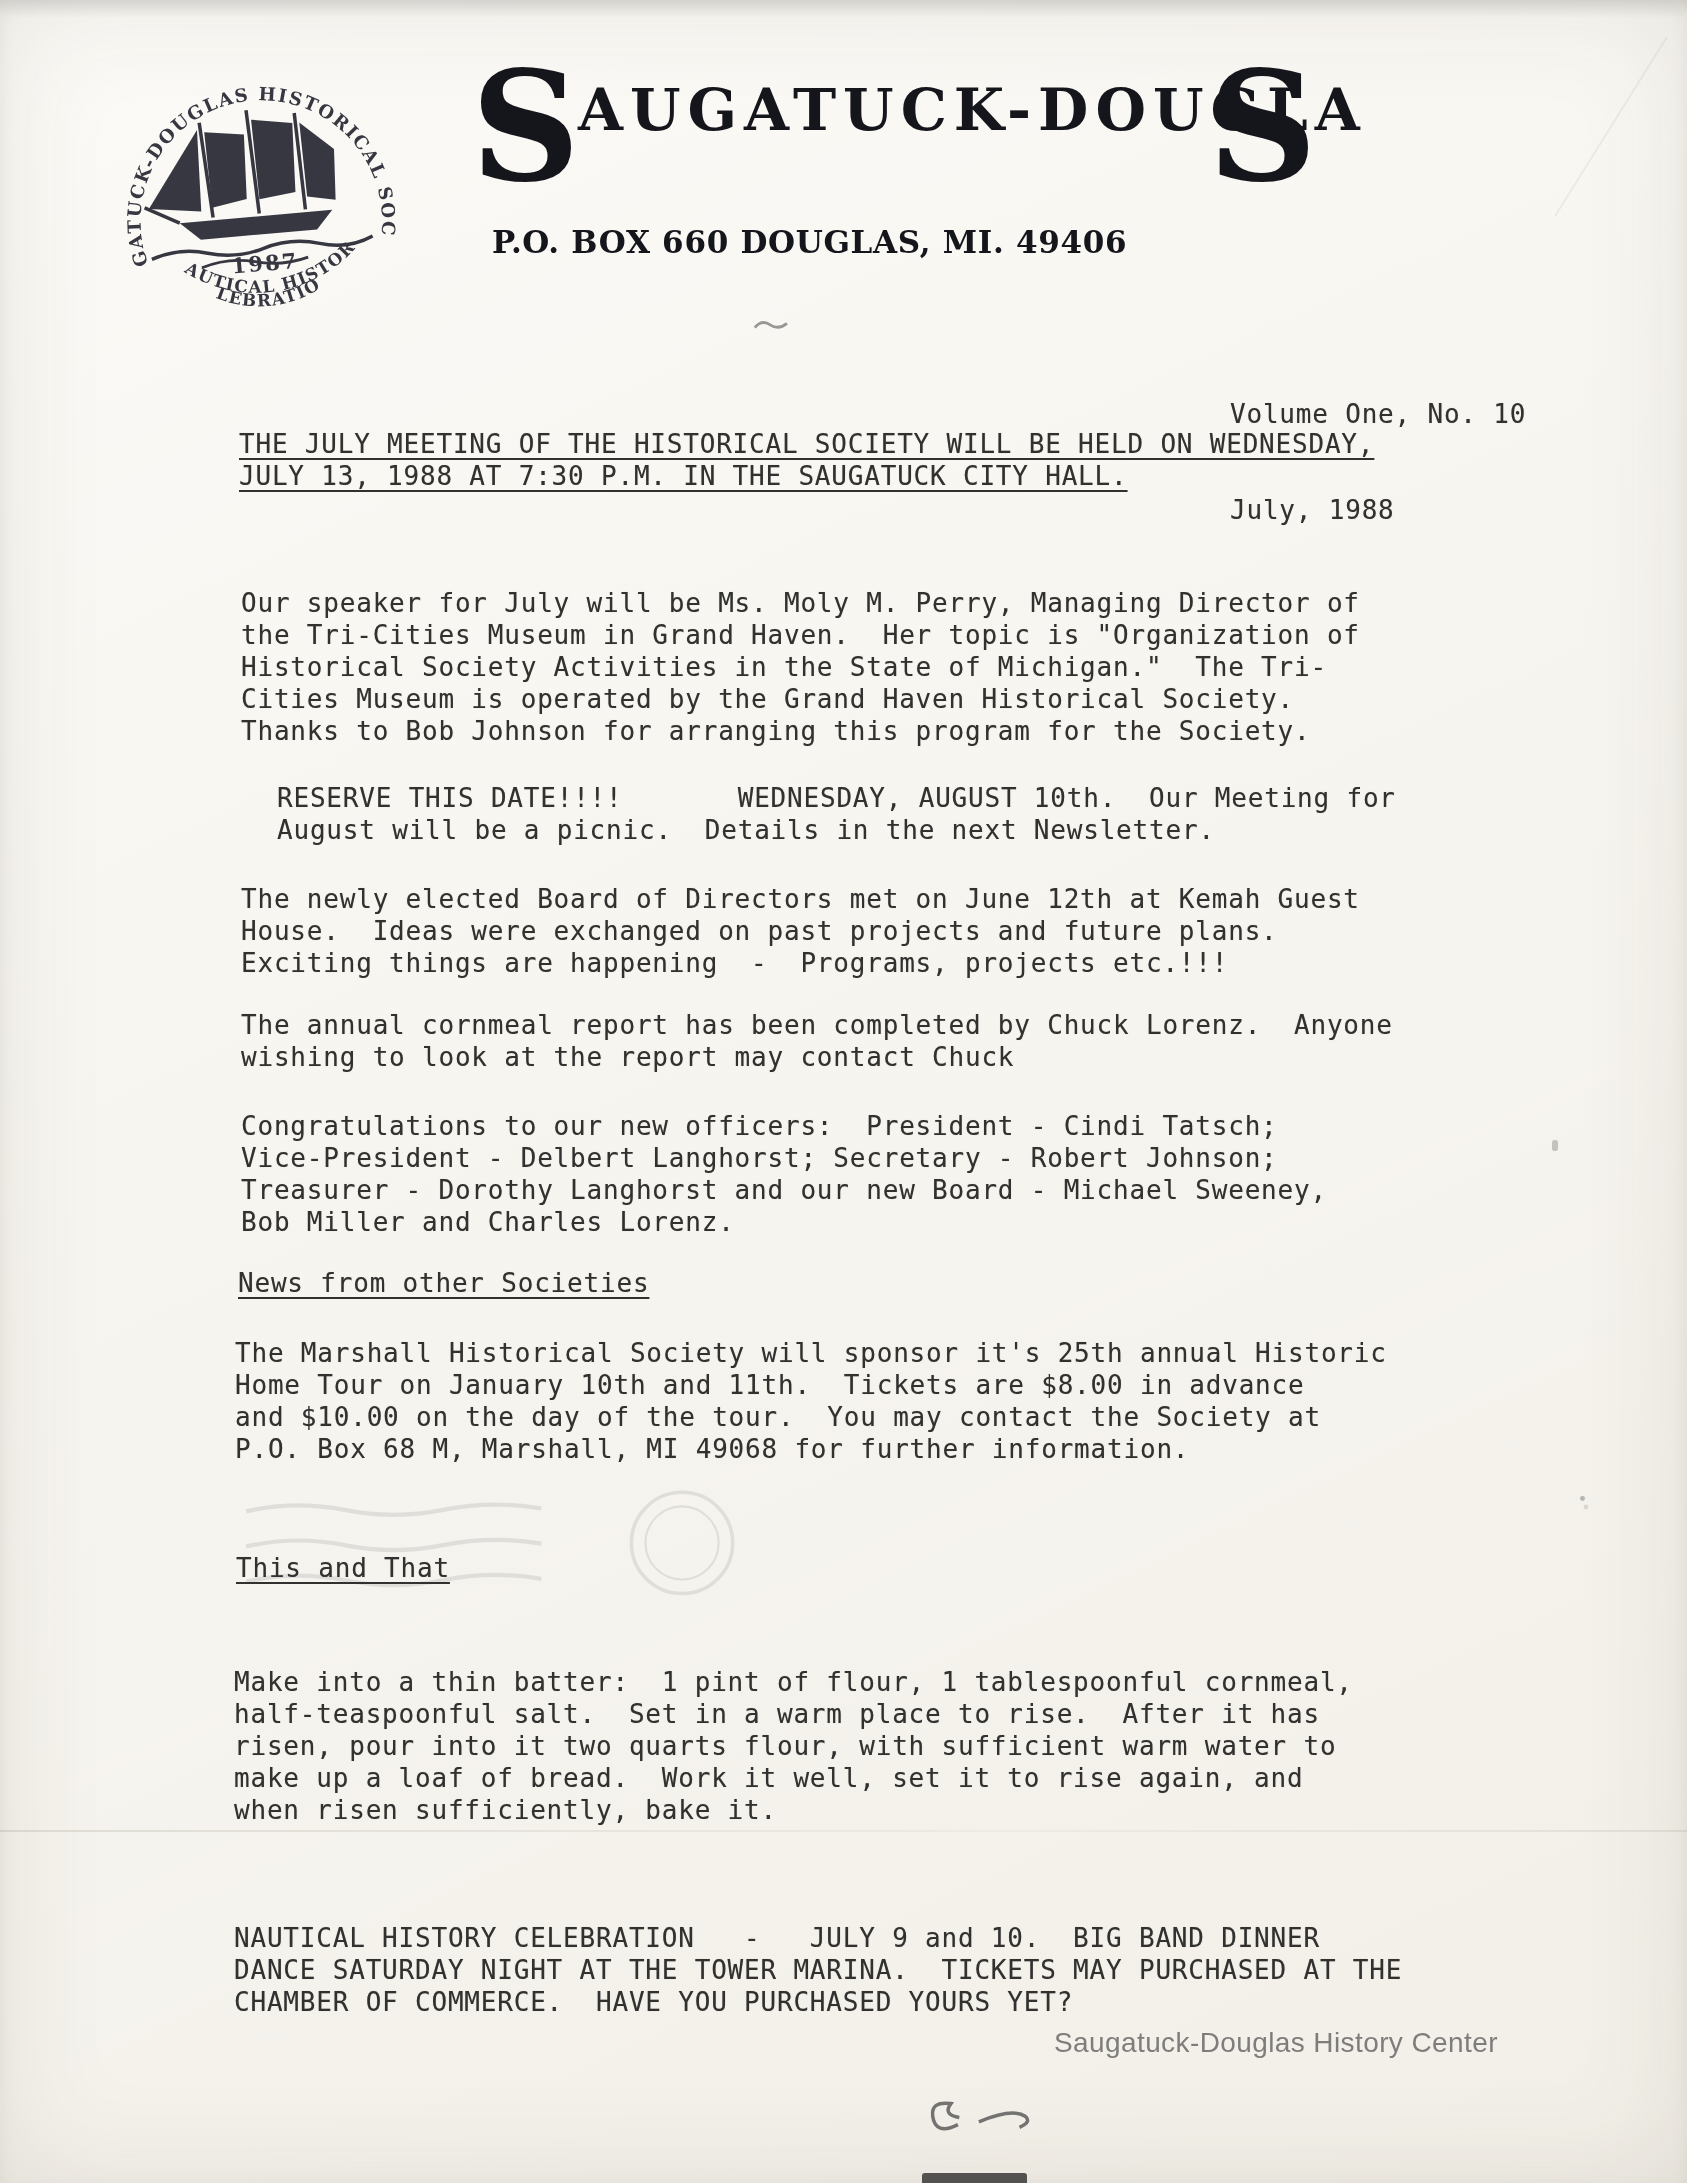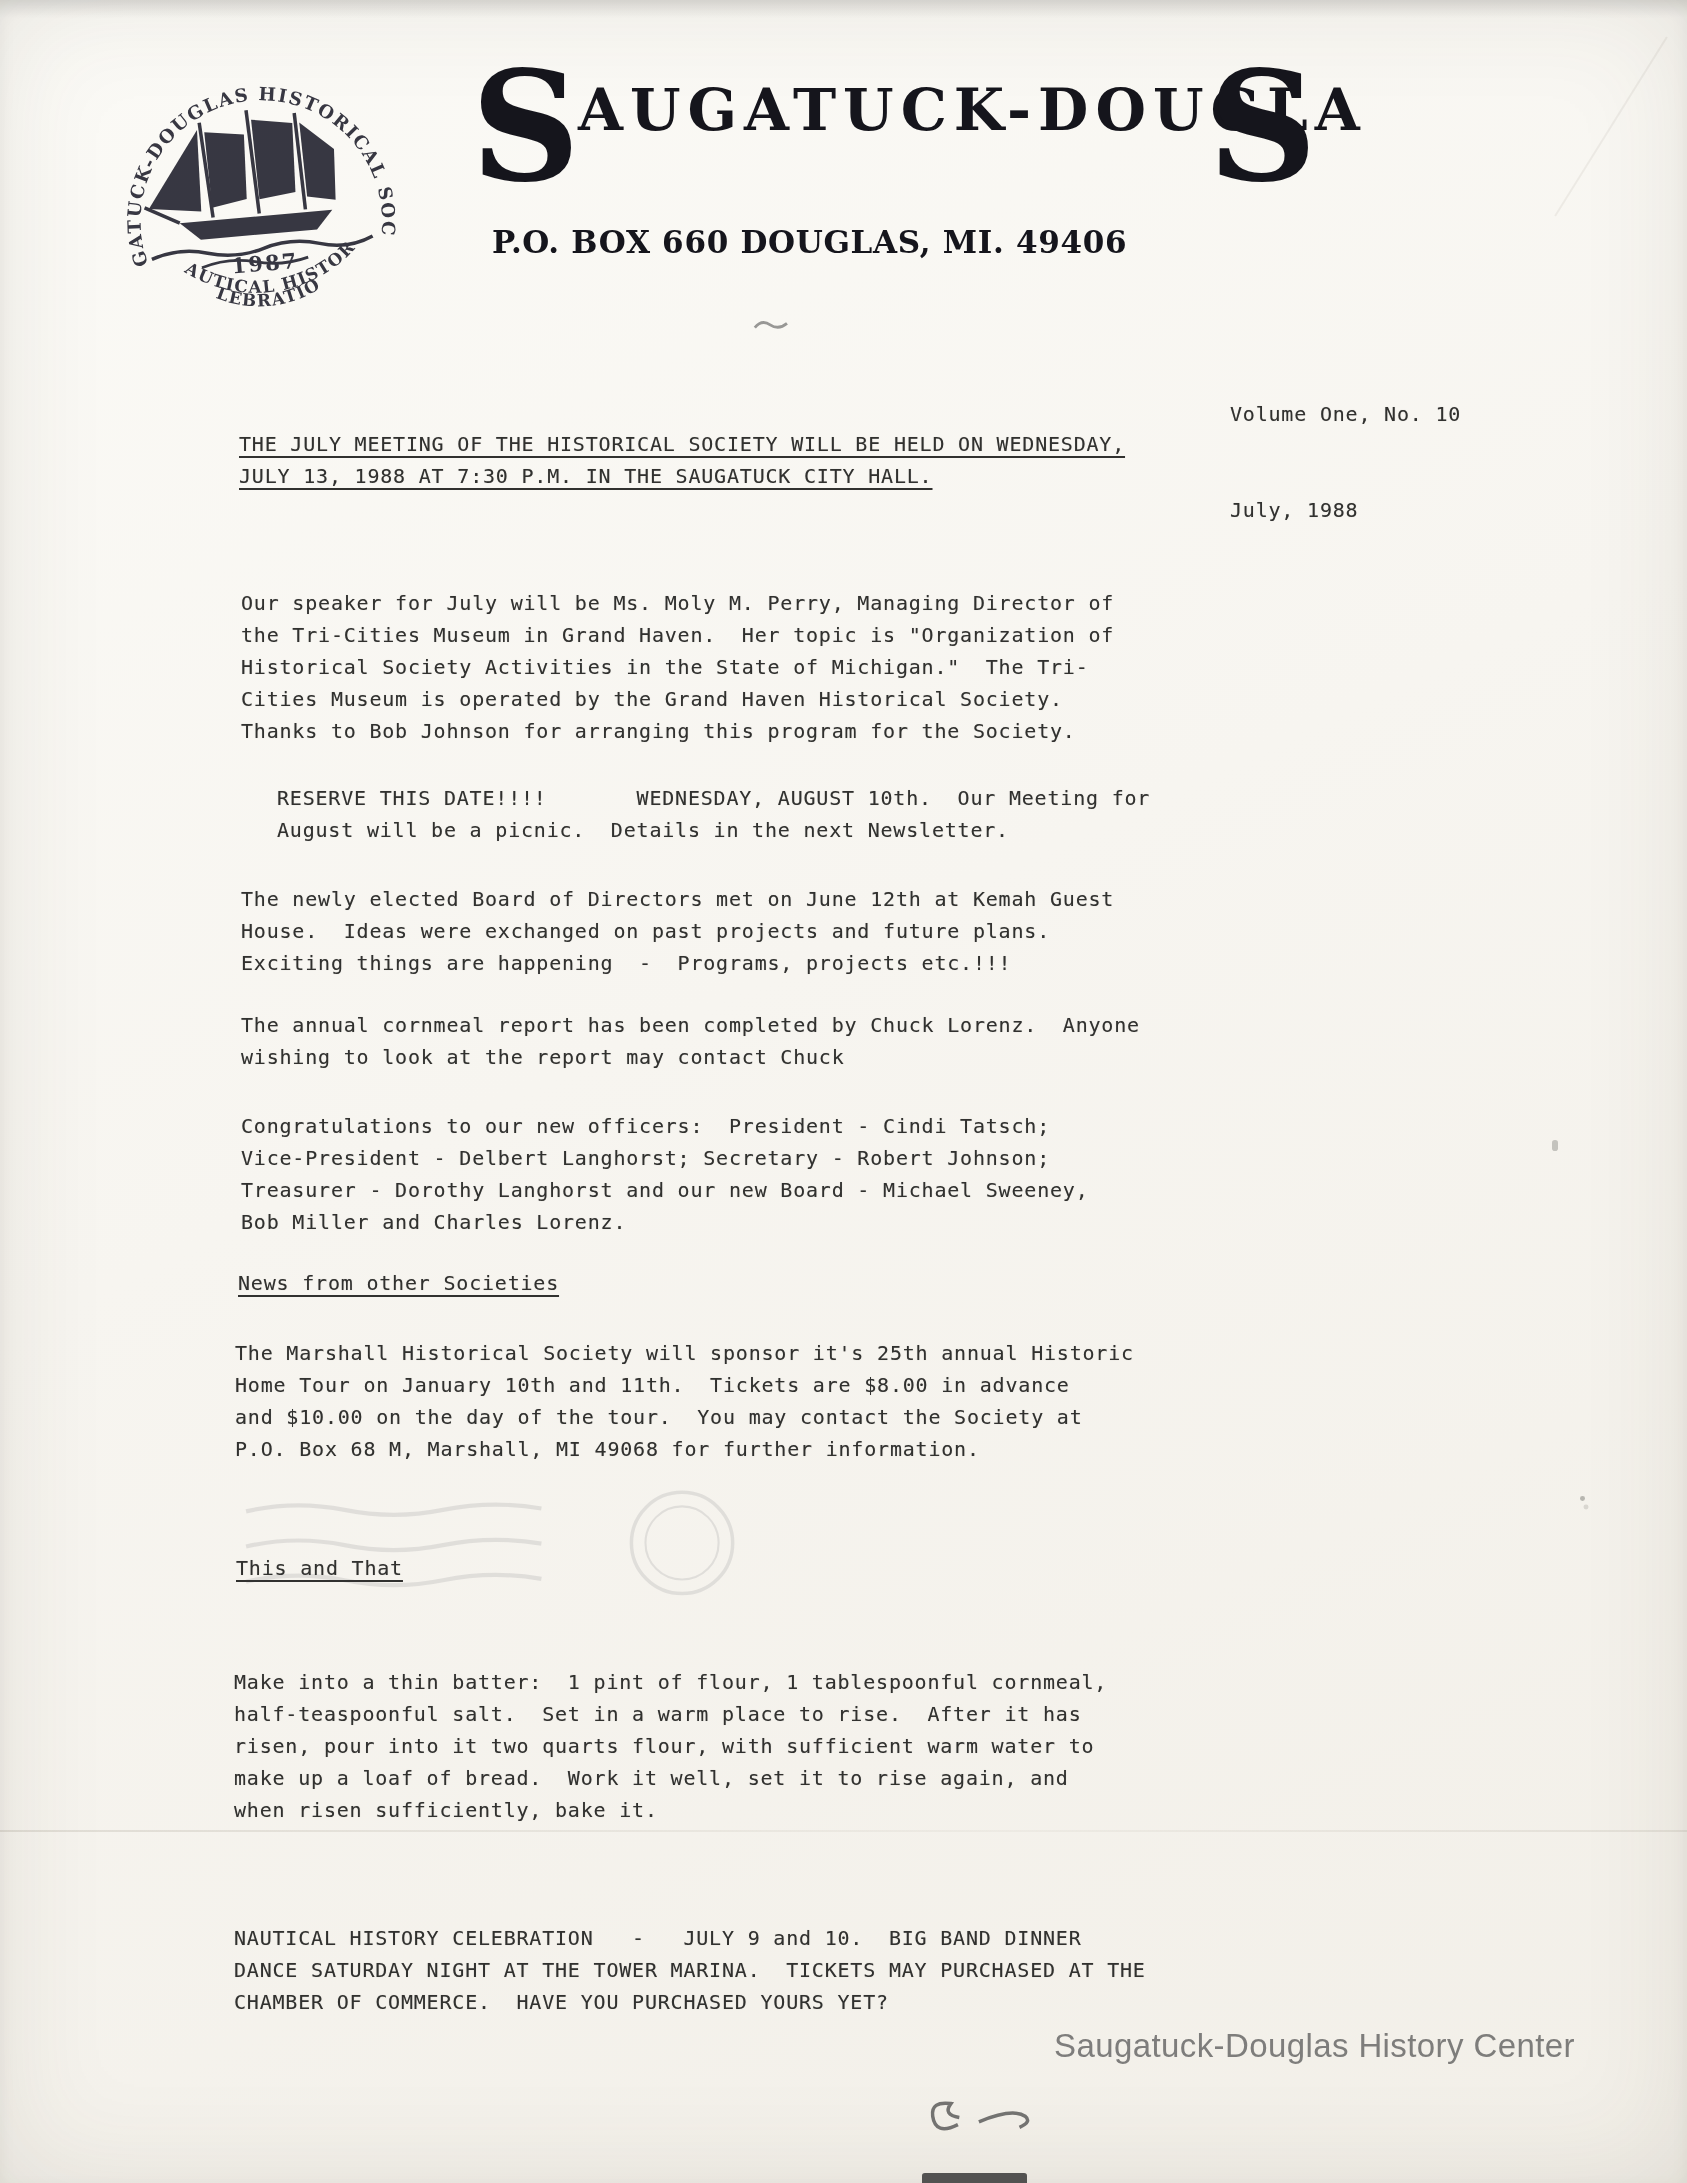--- a/index.html
+++ b/index.html
@@ -8,21 +8,21 @@
     background:#e9e7e1;
     font-family:"DejaVu Sans Mono",monospace;
   }
   .paper{
     position:absolute;left:0;top:0;width:1687px;height:2183px;
     background:linear-gradient(155deg,#fbfaf6 0%,#f7f5f0 45%,#f2efe8 100%);
     box-shadow:inset 0 0 112px rgba(70,60,40,0.10), inset 0 5.6px 17px rgba(0,0,0,0.06);
   }
   .mono{
     font-family:"DejaVu Sans Mono",monospace;
-    font-size:20px;line-height:32px;letter-spacing:0.8px;
+    font-size:26px;line-height:32px;letter-spacing:0.8px;
     color:#31312f;white-space:pre-wrap;
     text-shadow:0 0 0.7px rgba(45,45,45,0.35);
   }
   .block{position:absolute;}
   .u{text-decoration:underline;text-decoration-thickness:1.8px;text-underline-offset:4.9px;}
   
   .masthead{position:absolute;left:464px;top:42px;width:956px;height:239px;color:#15151c;}
   .bigS{
     position:absolute;font-family:"DejaVu Serif",serif;font-weight:bold;
     font-size:151px;line-height:1;color:#15151c;
@@ -44,21 +44,21 @@
   .stamp{position:absolute;left:105px;top:49px;width:309px;height:302px;transform:rotate(-5deg);opacity:0.9;}
   .stamp text{fill:#23232f;font-family:"DejaVu Serif",serif;font-weight:bold;}
   .ring-top{font-size:26px;letter-spacing:2.5px;}
   .ring-bot{font-size:24px;letter-spacing:2px;}
   .stamp-year{font-size:30px;letter-spacing:3px;}
   
   .issue{left:1230px;top:334px;}
   
   .watermark{
     position:absolute;left:1054px;top:2027px;
-    font-family:"Liberation Sans",sans-serif;font-size:33px;
+    font-family:"Liberation Sans",sans-serif;font-size:28px;
     color:rgba(92,92,92,0.78);letter-spacing:0.4px;white-space:pre;
   }
   
   .crease{position:absolute;left:0;top:1830px;width:1687px;height:2.1px;
     background:linear-gradient(90deg,rgba(110,100,80,0.16),rgba(110,100,80,0.05) 60%,rgba(110,100,80,0.12));}
   .fold-tr{position:absolute;left:1610px;top:21px;width:2.1px;height:211px;
     background:rgba(80,70,55,0.07);transform:rotate(32deg);}
   .postal{position:absolute;left:232px;top:1469px;width:661px;height:155px;opacity:0.11;}
   .squiggle{position:absolute;left:914px;top:2063px;width:169px;height:91px;opacity:0.75;}
   .penmark{position:absolute;left:752px;top:315px;width:42px;height:21px;opacity:0.55;}

